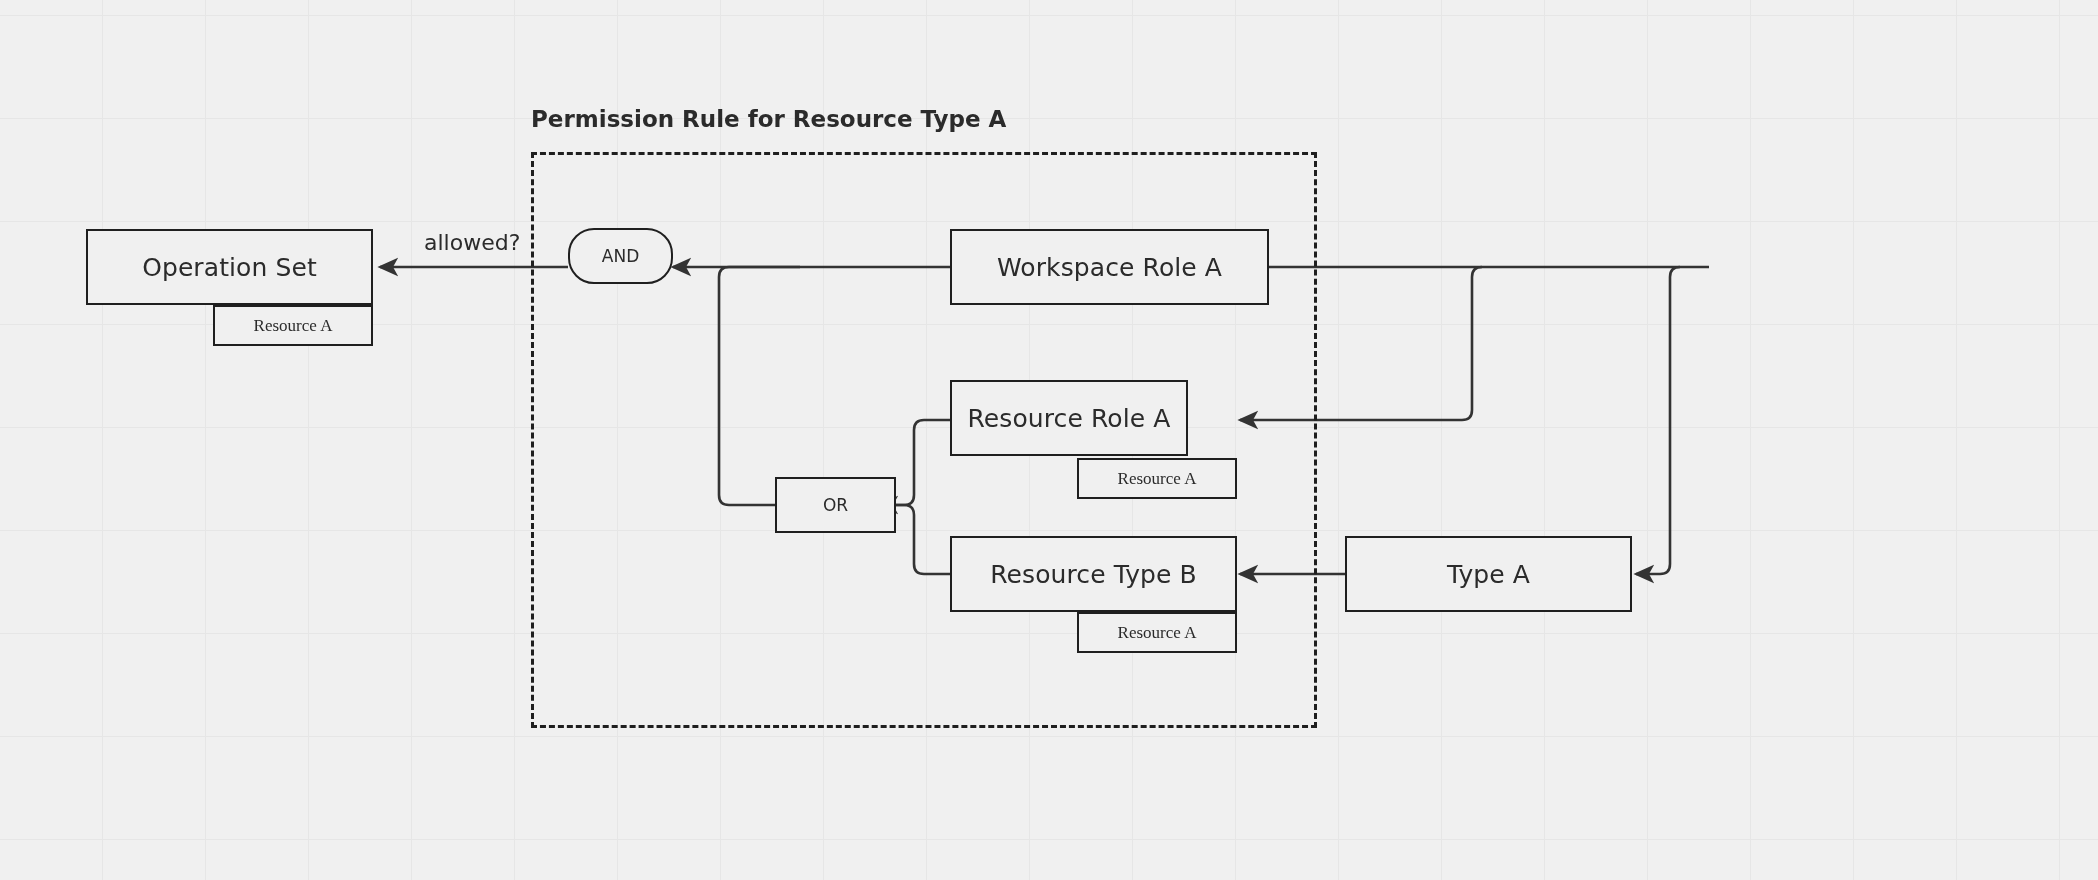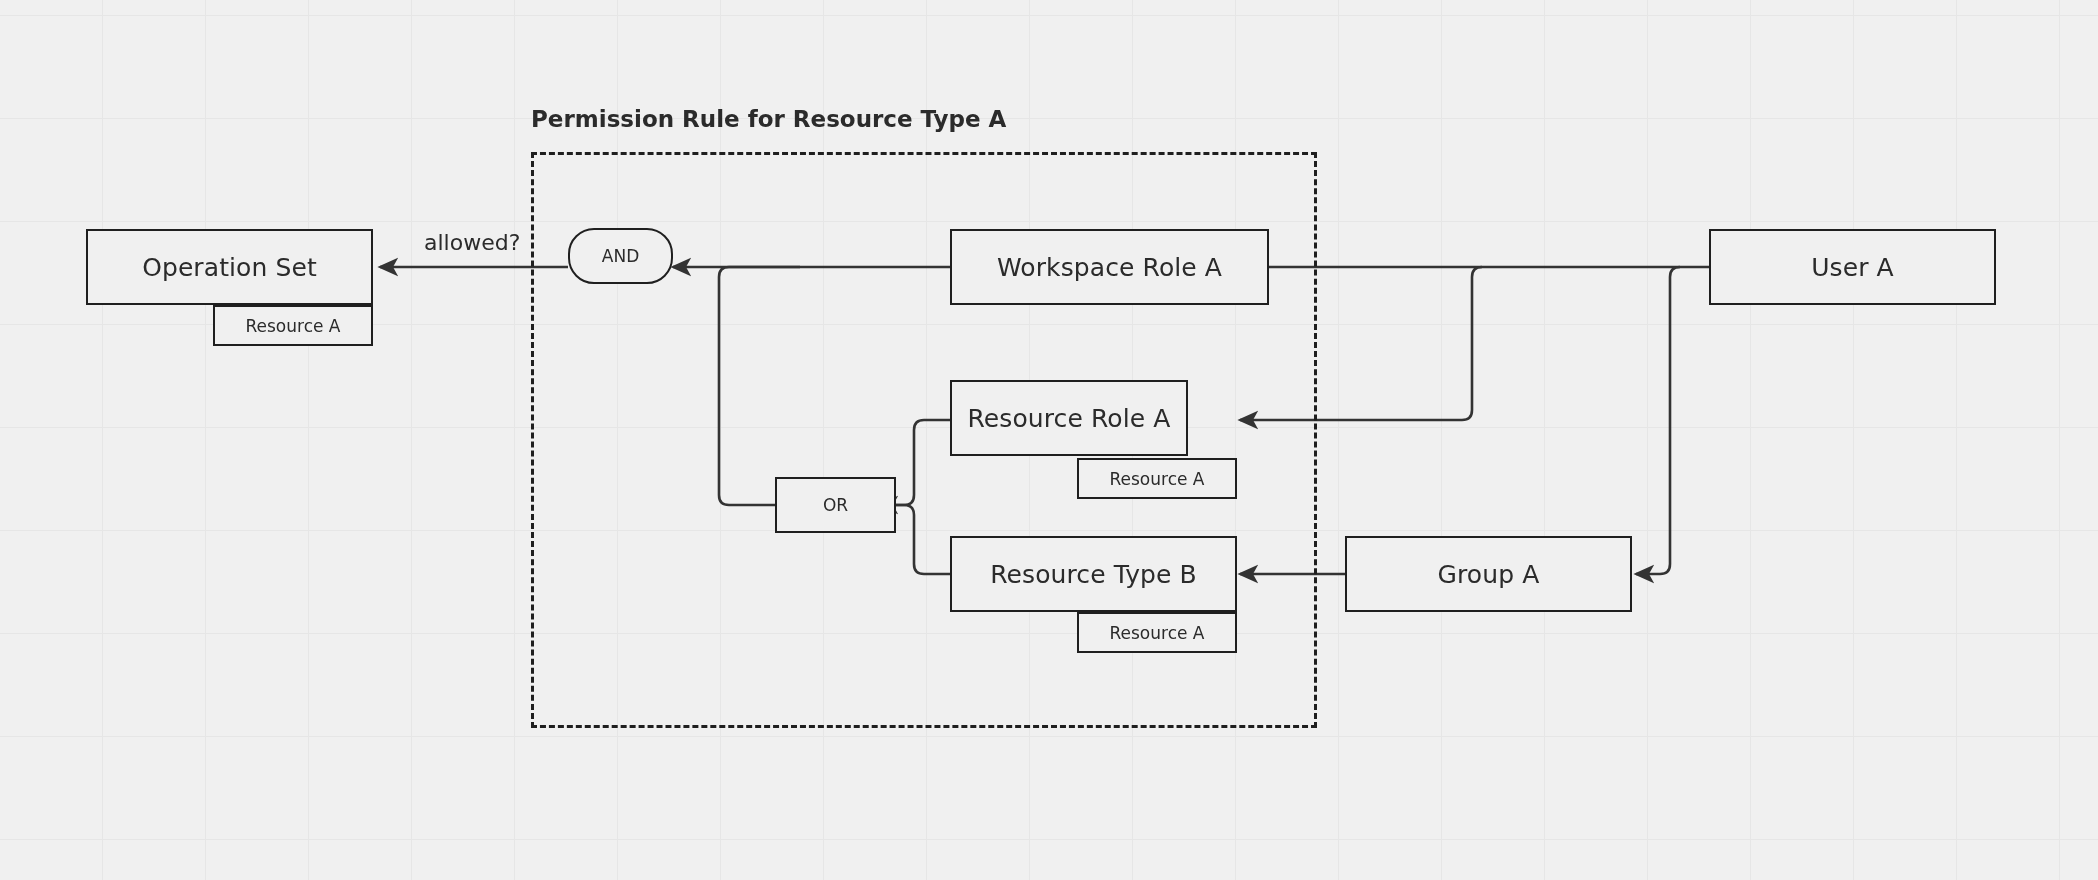--- a/index.html
+++ b/index.html
@@ -57,20 +57,21 @@
   .tag {
     position: absolute;
     box-sizing: border-box;
     border: 2.5px solid #1f1f1f;
     background: #f0f0f0;
     display: flex;
     align-items: center;
     justify-content: center;
     font-size: 17px;
     color: #2b2b2b;
+    font-family: Liberation Serif, serif;
   }
   .group-title {
     position: absolute;
     font-size: 23px;
     color: #2b2b2b;
     white-space: nowrap;
     font-weight: bold;
   }
   .edge-label {
     position: absolute;
@@ -133,17 +134,16 @@
   <div class="gate" style="left:775px; top:477px; width:121px; height:56px;">OR</div>
 
   <div class="node" style="left:950px; top:229px; width:319px; height:76px;">Workspace Role A</div>
 
   <div class="node" style="left:950px; top:380px; width:238px; height:76px;">Resource Role A</div>
   <div class="tag" style="left:1077px; top:458px; width:160px; height:41px;">Resource A</div>
 
   <div class="node" style="left:950px; top:536px; width:287px; height:76px;">Resource Type B</div>
   <div class="tag" style="left:1077px; top:612px; width:160px; height:41px;">Resource A</div>
 
-  <div class="node" style="left:1345px; top:536px; width:287px; height:76px;">Group A</div>
+  <div class="node" style="left:1345px; top:536px; width:287px; height:76px;">Type A</div>
 
-  <div class="node" style="left:1709px; top:229px; width:287px; height:76px;">User A</div>
 
 </div>
 
 </body></html>

